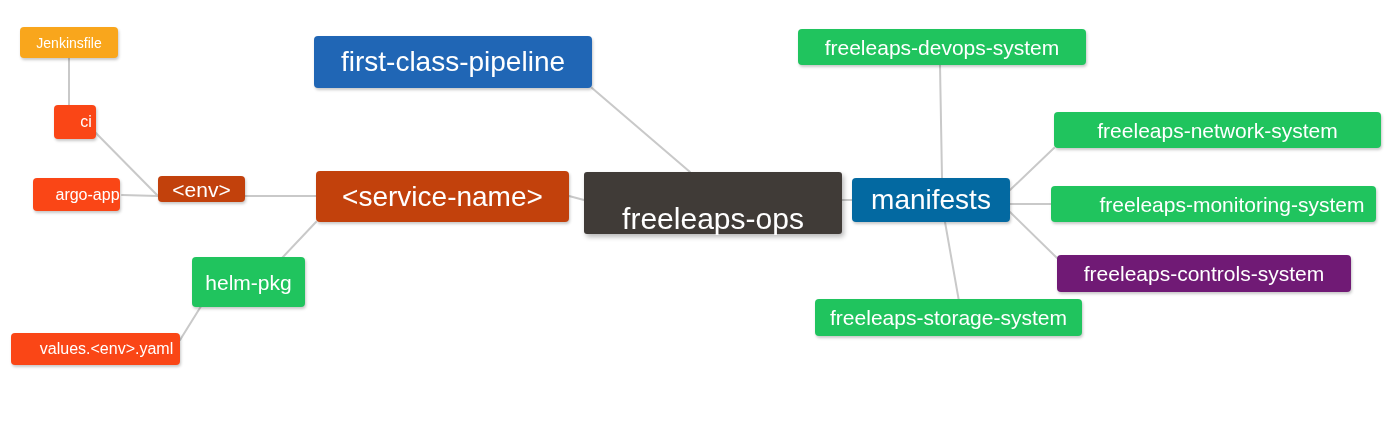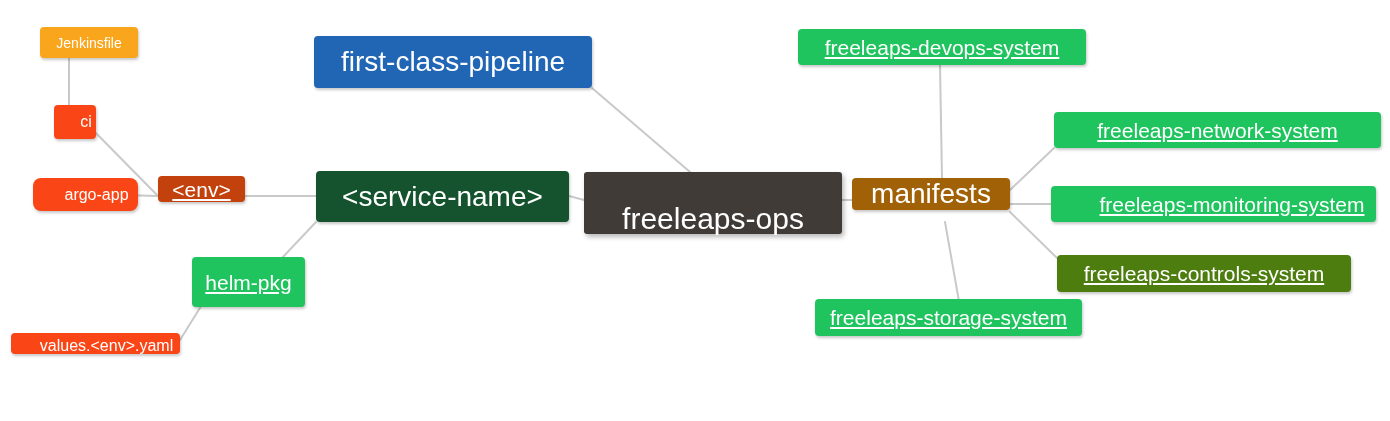--- a/index.html
+++ b/index.html
@@ -40,23 +40,23 @@
     line-height: 1;
     box-shadow: 1px 2px 3px rgba(0,0,0,0.22);
     padding: 0 10px;
   }
   .node.root {
     border-radius: 3px;
     box-shadow: 2px 3px 5px rgba(0,0,0,0.28);
   }
   .node.sz-xl { font-size: 30px; }
   .node.sz-lg { font-size: 28px; }
-  .node.sz-md { font-size: 21px; text-decoration: underline; }
+  .node.sz-md { font-size: 21px; }
   .node.sz-sm { font-size: 16px; padding-left: 32px; }
-  .node.sz-xs { font-size: 14px; margin-left: 20px; }
+  .node.sz-xs { font-size: 14px; }
 </style>
 </head>
 <body>
 
 <div id="mindmap">
   <svg id="edges" viewBox="0 0 1390 421" xmlns="http://www.w3.org/2000/svg">
       <polyline points="69,58 69,105" fill="none" stroke="#c9c9c9" stroke-width="2" stroke-linecap="round"></polyline>
       <polyline points="85,122 158,196" fill="none" stroke="#c9c9c9" stroke-width="2" stroke-linecap="round"></polyline>
       <polyline points="122,195 158,196" fill="none" stroke="#c9c9c9" stroke-width="2" stroke-linecap="round"></polyline>
       <polyline points="245,196 316,196" fill="none" stroke="#c9c9c9" stroke-width="2" stroke-linecap="round"></polyline>
@@ -71,53 +71,53 @@
       <polyline points="1010,212 1057,258" fill="none" stroke="#c9c9c9" stroke-width="2" stroke-linecap="round"></polyline>
       <polyline points="945,222 960,307" fill="none" stroke="#c9c9c9" stroke-width="2" stroke-linecap="round"></polyline>
     </svg>
   <div id="node-layer">
       <div class="node sz-xs" style="left: 20px; top: 27px; width: 98px; height: 31px; background: rgb(249, 166, 28);">
         <span>Jenkinsfile</span>
       </div>
       <div class="node sz-sm" style="left: 54px; top: 105px; width: 31px; height: 34px; background: rgb(250, 70, 22);">
         <span>ci</span>
       </div>
-      <div class="node sz-sm" style="left: 33px; top: 178px; width: 105px; height: 33px; background: rgb(250, 70, 22); border-radius: 8px;">
+      <div class="node sz-sm" style="left: 33px; top: 178px; width: 87px; height: 33px; background: rgb(250, 70, 22);">
         <span>argo-app</span>
       </div>
       <div class="node sz-md" style="left: 158px; top: 176px; width: 87px; height: 26px; background: #c2410c;">
         <span>&lt;env&gt;</span>
       </div>
       <div class="node sz-md" style="left: 152px; top: 257px; width: 113px; height: 50px; background: rgb(32, 196, 94); margin-left: 40px;">
         <span>helm-pkg</span>
       </div>
-      <div class="node sz-sm" style="left: 11px; top: 333px; width: 169px; height: 21px; background: rgb(250, 70, 22); align-items: flex-end;">
+      <div class="node sz-sm" style="left: 11px; top: 333px; width: 169px; height: 32px; background: rgb(250, 70, 22);">
         <span>values.&lt;env&gt;.yaml</span>
       </div>
       <div class="node sz-lg" style="left: 314px; top: 36px; width: 278px; height: 52px; background: rgb(32, 102, 181);">
         <span>first-class-pipeline</span>
       </div>
-      <div class="node sz-lg" style="left: 316px; top: 171px; width: 253px; height: 51px; background: #14532d; justify-content: center;">
+      <div class="node sz-lg" style="left: 316px; top: 171px; width: 253px; height: 51px; background: #c2410c; justify-content: center;">
         <span>&lt;service-name&gt;</span>
       </div>
       <div class="node sz-xl root" style="left: 584px; top: 172px; width: 258px; height: 62px; background: rgb(64, 59, 55); align-items: flex-end;">
         <span>freeleaps-ops</span>
       </div>
-      <div class="node sz-lg" style="left: 852px; top: 178px; width: 158px; height: 32px; background: #a16207;">
+      <div class="node sz-lg" style="left: 852px; top: 178px; width: 158px; height: 44px; background: #0369a1;">
         <span>manifests</span>
       </div>
       <div class="node sz-md" style="left: 798px; top: 29px; width: 288px; height: 36px; background: rgb(32, 196, 94);">
         <span>freeleaps-devops-system</span>
       </div>
       <div class="node sz-md" style="left: 1054px; top: 112px; width: 327px; height: 36px; background: rgb(32, 196, 94);">
         <span>freeleaps-network-system</span>
       </div>
       <div class="node sz-md" style="left: 1051px; top: 186px; width: 325px; height: 36px; background: rgb(32, 196, 94); padding-left: 47px;">
         <span>freeleaps-monitoring-system</span>
       </div>
-      <div class="node sz-md" style="left: 1057px; top: 255px; width: 294px; height: 37px; background: #4d7c0f;">
+      <div class="node sz-md" style="left: 1057px; top: 255px; width: 294px; height: 37px; background: #701a75;">
         <span>freeleaps-controls-system</span>
       </div>
       <div class="node sz-md" style="left: 815px; top: 299px; width: 267px; height: 37px; background: rgb(32, 196, 94);">
         <span>freeleaps-storage-system</span>
       </div>
     </div>
 </div>
 
 </body></html>

